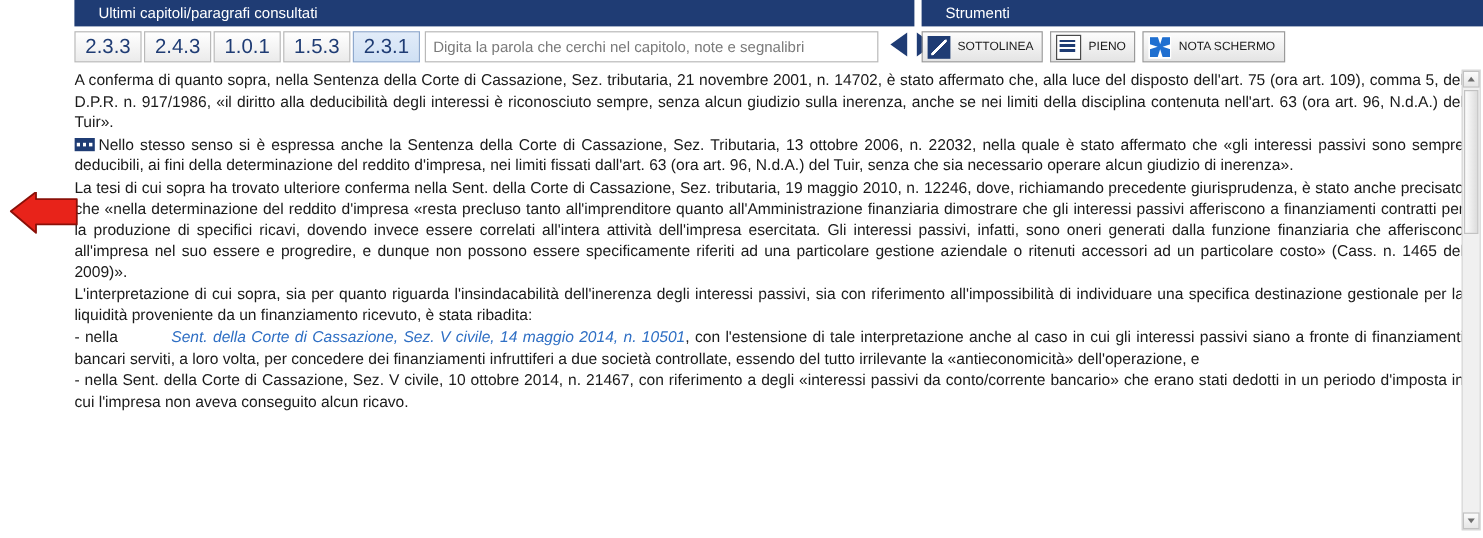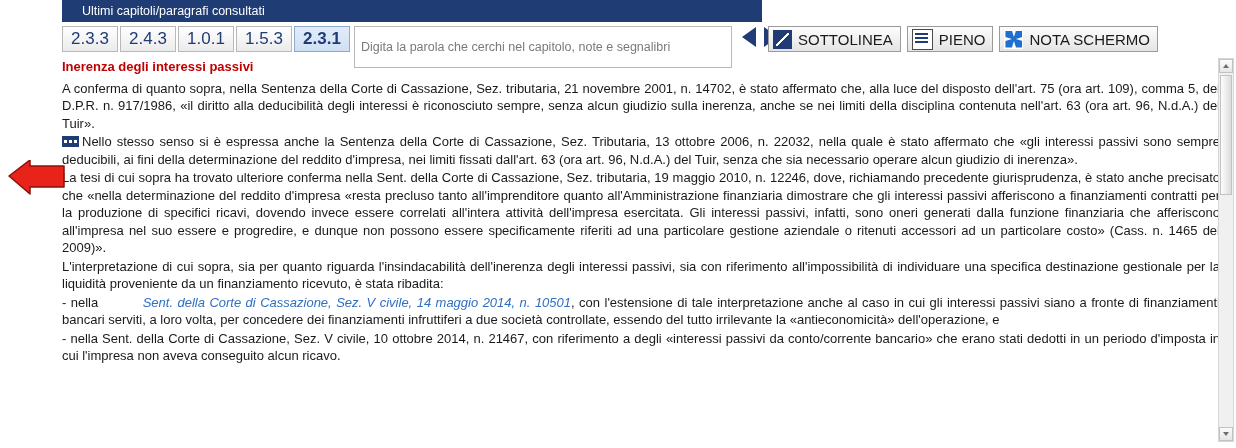--- a/index.html
+++ b/index.html
@@ -69,32 +69,32 @@
     font-size: 17px;
     line-height: 24px;
     text-align: center;
     box-sizing: border-box;
     cursor: pointer;
   }
   .chip.active {
     background: linear-gradient(#e2ecf9, #cfe0f4);
     border-color: #8fa9cd;
     color: #1f3c74;
-    font-weight: bold;
+    font-weight: normal;
   }
   .search-wrap {
     position: absolute;
     left: 292px;
     top: 0;
     width: 378px;
     height: 26px;
   }
   .search-input {
     width: 100%;
-    height: 42px;
+    height: 26px;
     border: 1px solid #b9b9b9;
     box-sizing: border-box;
     font-family: "Liberation Sans", sans-serif;
     font-size: 12.5px;
     color: #555555;
     padding: 0 6px;
     background: #ffffff;
   }
   .search-input::placeholder { color: #7a7a7a; }
   .nav-arrows {
@@ -130,21 +130,21 @@
   }
   .tool-btn {
     height: 26px;
     border: 1px solid #9a9a9a;
     background: linear-gradient(#fdfdfd, #e4e4e4);
     display: flex;
     align-items: center;
     gap: 6px;
     padding: 0 7px 0 4px;
     box-sizing: border-box;
-    font-size: 15px;
+    font-size: 10px;
     color: #1a1a1a;
     cursor: pointer;
     white-space: nowrap;
   }
   .tool-btn .ticon {
     width: 19px;
     height: 19px;
     display: inline-block;
     position: relative;
     flex: none;
@@ -304,20 +304,21 @@
 </style>
 </head>
 <body>
 
 <div class="app">
 
   <div class="left-strip"></div>
 
   <div class="topbar">
     <div class="bar-title left">Ultimi capitoli/paragrafi consultati</div>
+    <div class="bar-title right">Strumenti</div>
   </div>
 
   <div class="toolbar-row">
 
     <div class="chip-group">
       <div class="chip">2.3.3</div>
       <div class="chip">2.4.3</div>
       <div class="chip">1.0.1</div>
       <div class="chip">1.5.3</div>
       <div class="chip active">2.3.1</div>
@@ -342,21 +343,20 @@
         <span>PIENO</span>
       </div>
       <div class="tool-btn">
         <span class="ticon fullscreen"></span>
         <span>NOTA SCHERMO</span>
       </div>
     </div>
   </div>
 
   <div class="content">
-    <h2>Inerenza degli interessi passivi</h2>
     <p>A conferma di quanto sopra, nella Sentenza della Corte di Cassazione, Sez. tributaria, 21 novembre 2001, n. 14702, è stato affermato che, alla luce del disposto dell'art. 75 (ora art. 109), comma 5, del D.P.R. n. 917/1986, «il diritto alla deducibilità degli interessi è riconosciuto sempre, senza alcun giudizio sulla inerenza, anche se nei limiti della disciplina contenuta nell'art. 63 (ora art. 96, N.d.A.) del Tuir».</p>
     <p><span class="note-marker"></span><span>Nello stesso senso si è espressa anche la Sentenza della Corte di Cassazione, Sez. Tributaria, 13 ottobre 2006, n. 22032, nella quale è stato affermato che «gli interessi passivi sono sempre deducibili, ai fini della determinazione del reddito d'impresa, nei limiti fissati dall'art. 63 (ora art. 96, N.d.A.) del Tuir, senza che sia necessario operare alcun giudizio di inerenza».</span></p>
     <p>La tesi di cui sopra ha trovato ulteriore conferma nella Sent. della Corte di Cassazione, Sez. tributaria, 19 maggio 2010, n. 12246, dove, richiamando precedente giurisprudenza, è stato anche precisato che «nella determinazione del reddito d'impresa «resta precluso tanto all'imprenditore quanto all'Amministrazione finanziaria dimostrare che gli interessi passivi afferiscono a finanziamenti contratti per la produzione di specifici ricavi, dovendo invece essere correlati all'intera attività dell'impresa esercitata. Gli interessi passivi, infatti, sono oneri generati dalla funzione finanziaria che afferiscono all'impresa nel suo essere e progredire, e dunque non possono essere specificamente riferiti ad una particolare gestione aziendale o ritenuti accessori ad un particolare costo» (Cass. n. 1465 del 2009)».</p>
     <p>L'interpretazione di cui sopra, sia per quanto riguarda l'insindacabilità dell'inerenza degli interessi passivi, sia con riferimento all'impossibilità di individuare una specifica destinazione gestionale per la liquidità proveniente da un finanziamento ricevuto, è stata ribadita:</p>
     <p><span>- nella </span><a class="lnk">Sent. della Corte di Cassazione, Sez. V civile, 14 maggio 2014, n. 10501</a><span>, con l'estensione di tale interpretazione anche al caso in cui gli interessi passivi siano a fronte di finanziamenti bancari serviti, a loro volta, per concedere dei finanziamenti infruttiferi a due società controllate, essendo del tutto irrilevante la «antieconomicità» dell'operazione, e</span></p>
     <p>- nella Sent. della Corte di Cassazione, Sez. V civile, 10 ottobre 2014, n. 21467, con riferimento a degli «interessi passivi da conto/corrente bancario» che erano stati dedotti in un periodo d'imposta in cui l'impresa non aveva conseguito alcun ricavo.</p>
   </div>
 
   <div class="scrollbar">
     <div class="sb-btn up">

